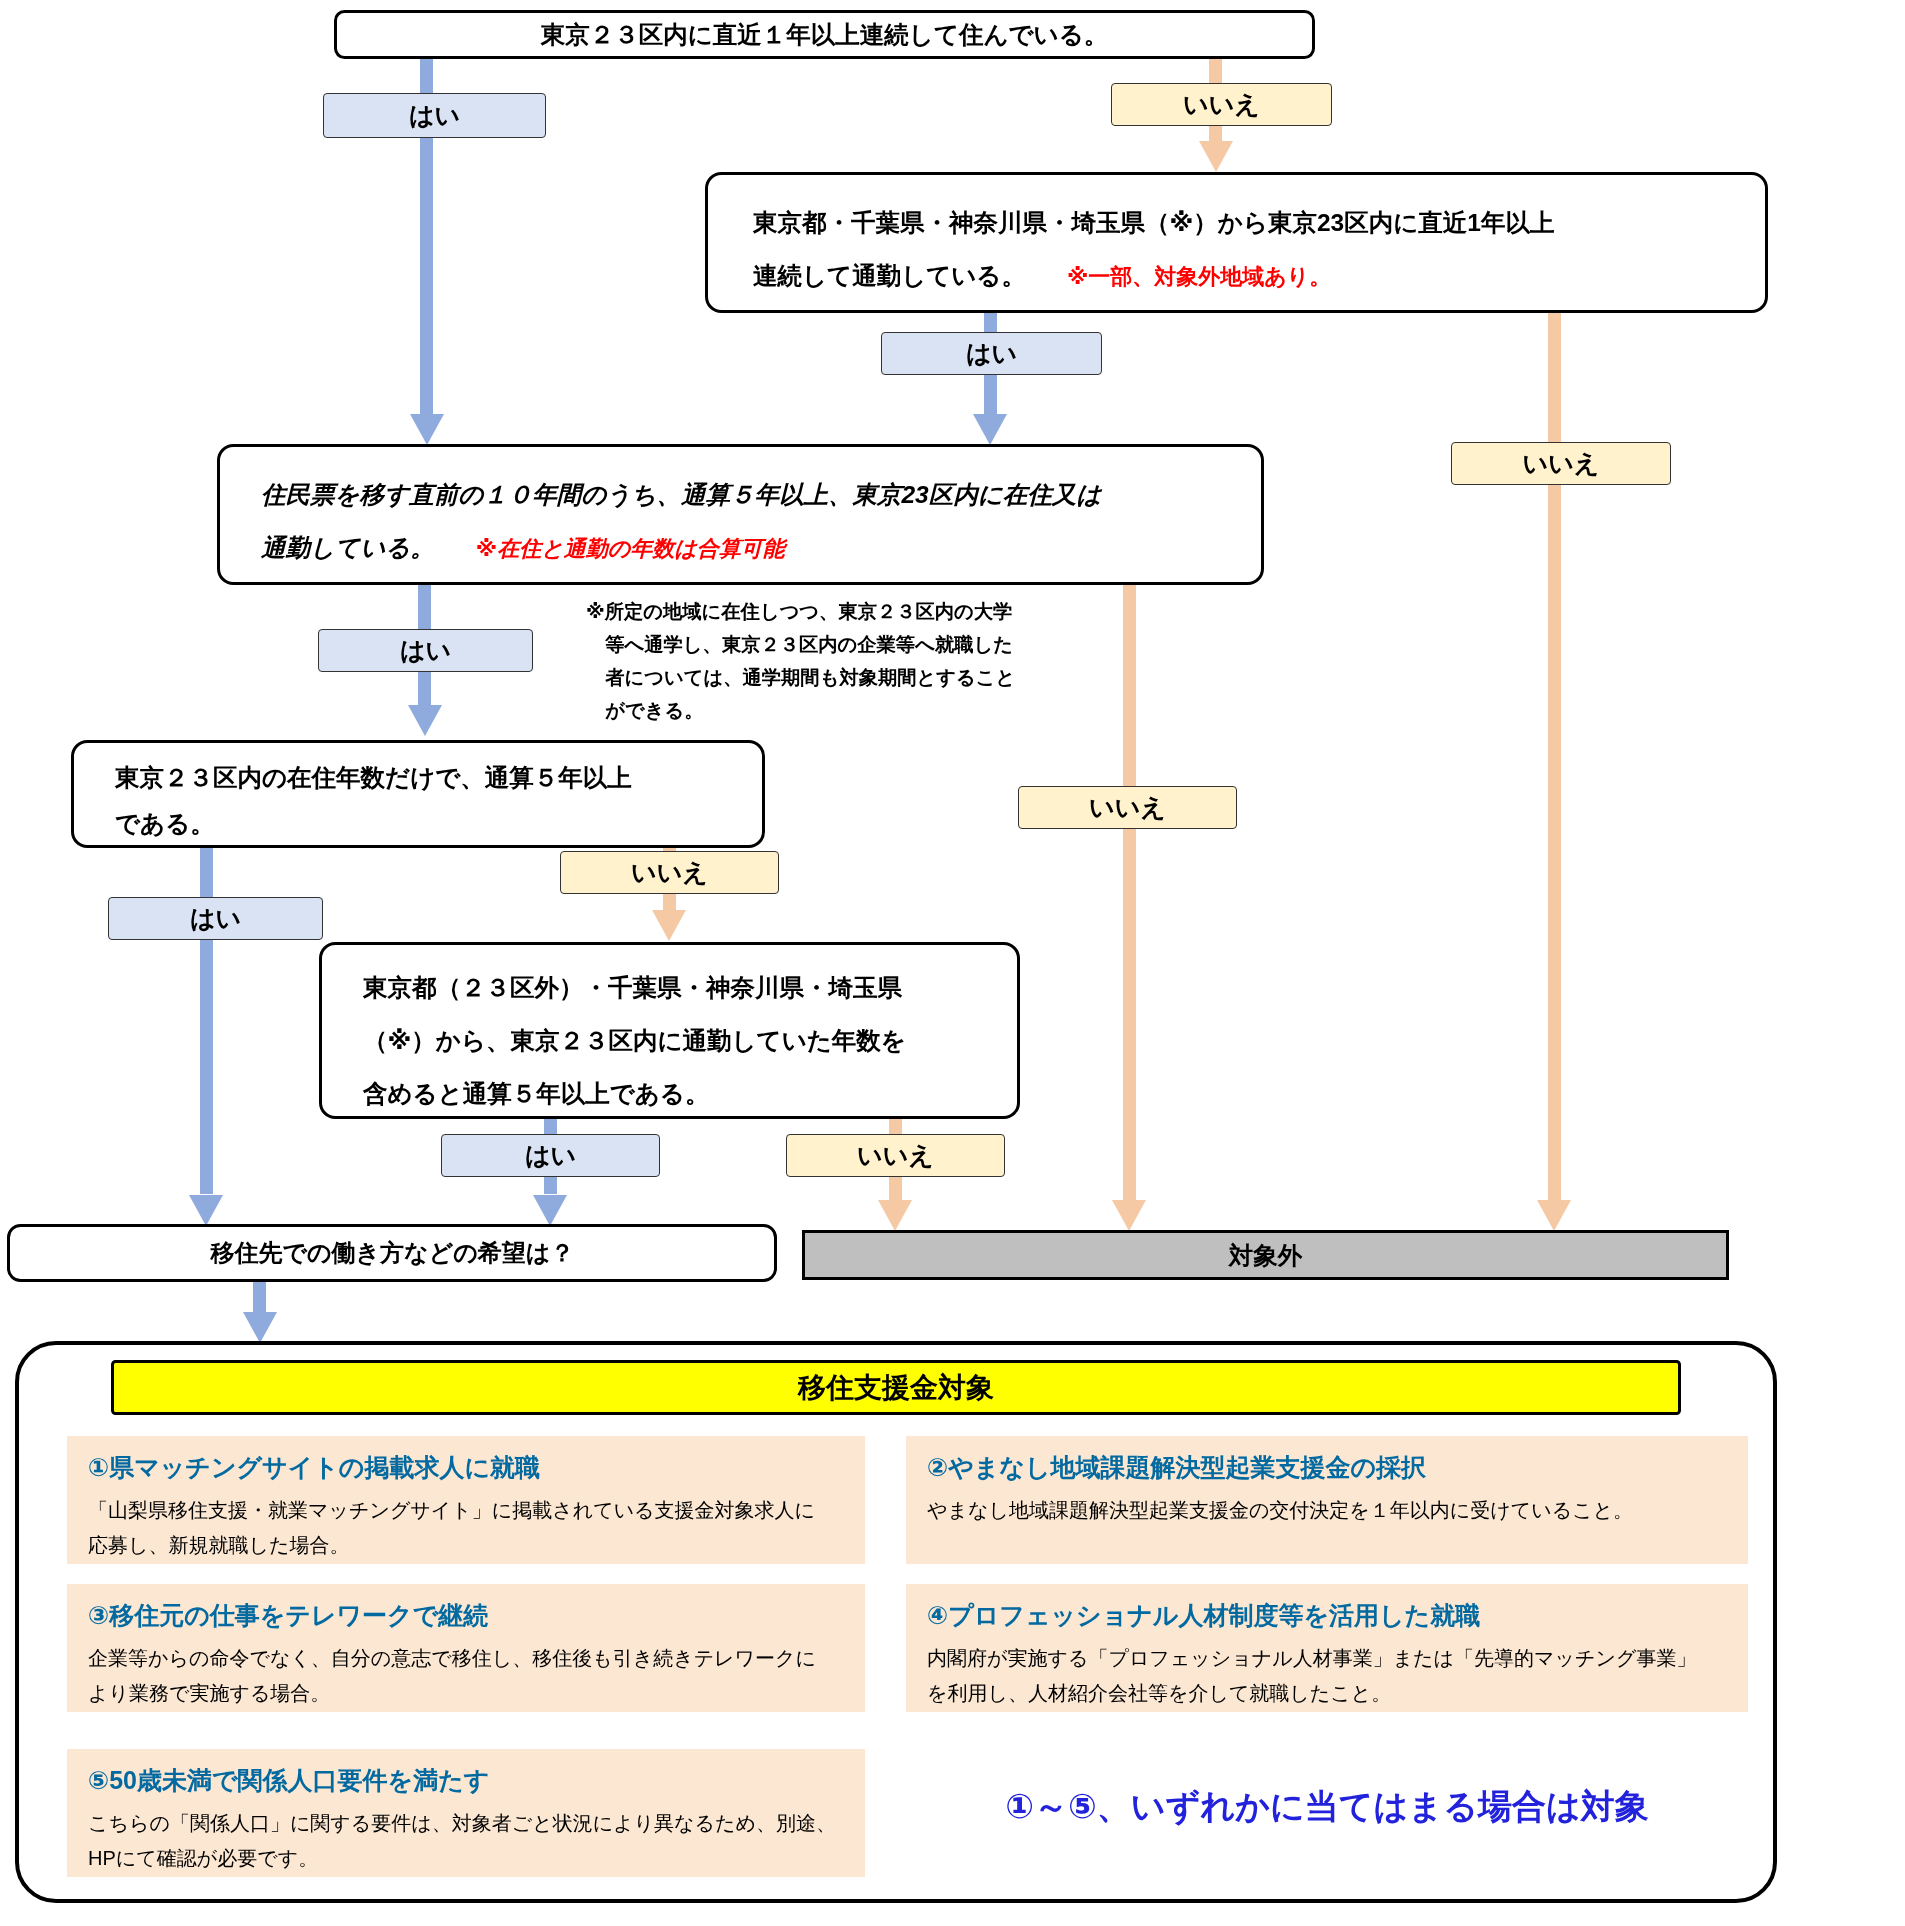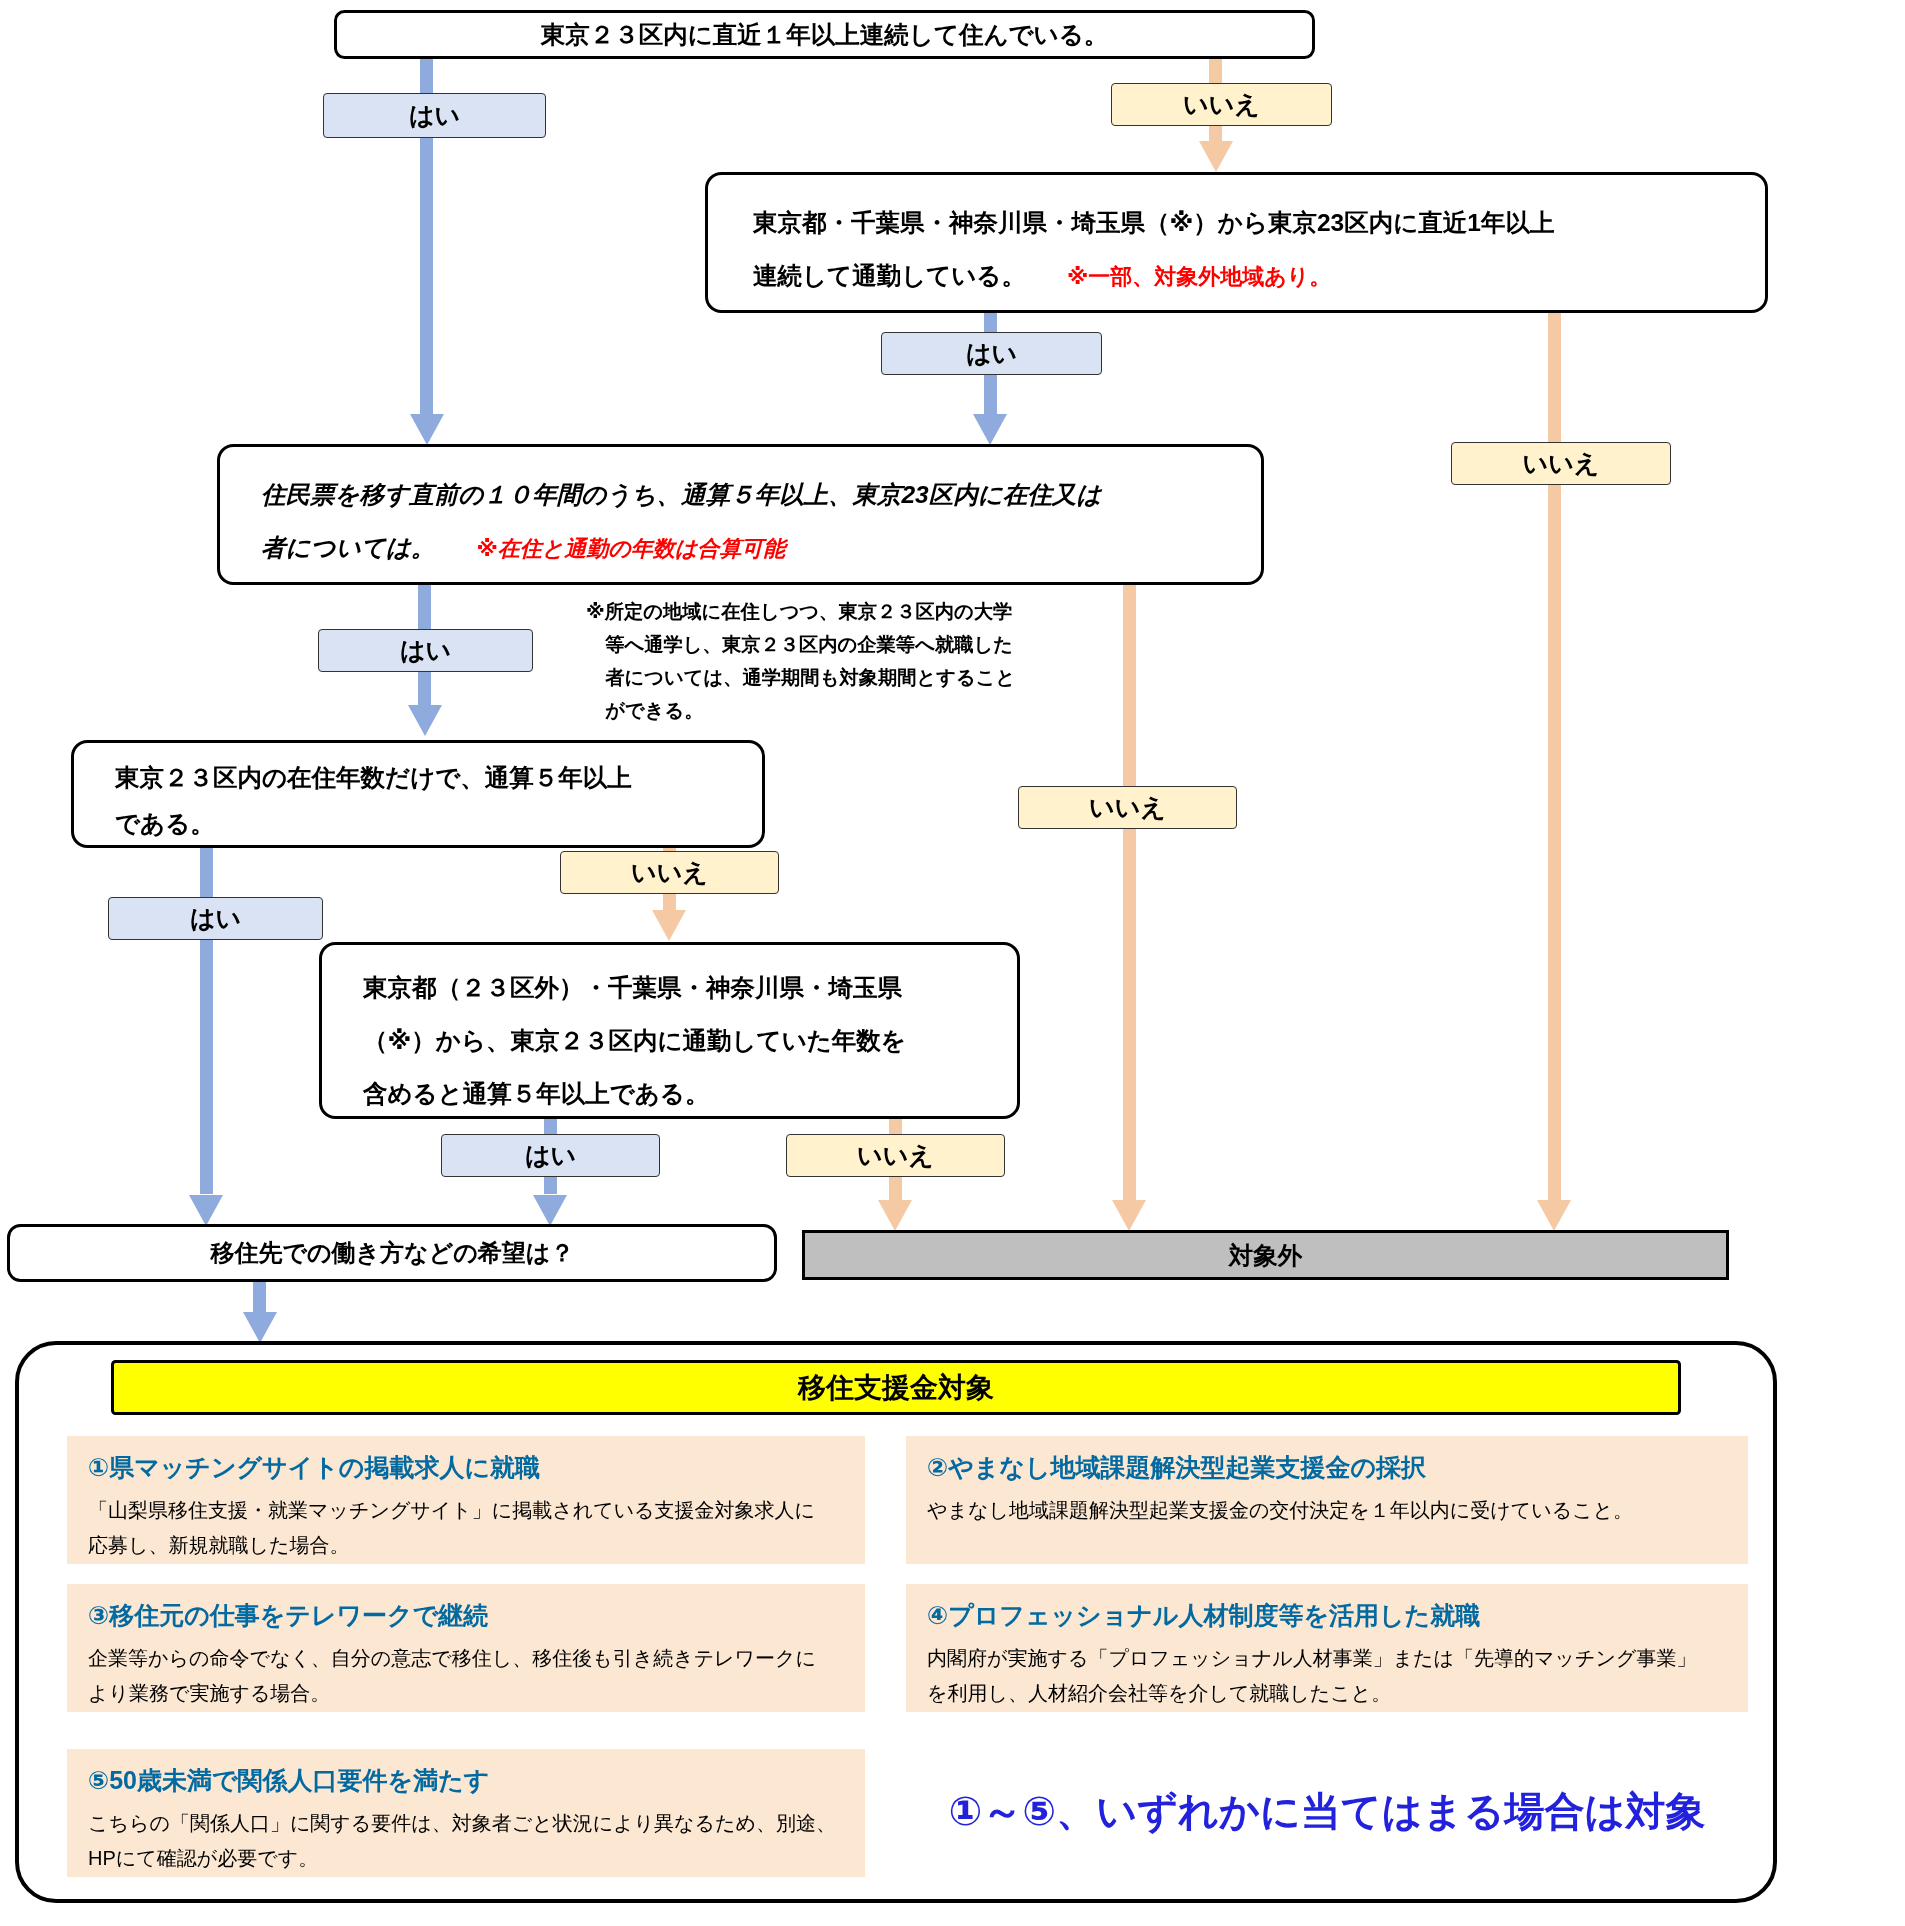--- a/index.html
+++ b/index.html
@@ -63,21 +63,21 @@
       font-weight:bold;font-size:28px;box-sizing:border-box;}
   .item{position:absolute;background:#fbe7d2;padding:15px 21px;box-sizing:border-box;}
   .item .ttl{color:#0369a1;font-weight:bold;font-size:25px;margin-bottom:9px;}
   .item .bdy{font-size:20px;line-height:35px;white-space:pre-line;}
   #item1{left:48px;top:91px;width:798px;height:128px;}
   #item2{left:887px;top:91px;width:842px;height:128px;}
   #item3{left:48px;top:239px;width:798px;height:128px;}
   #item4{left:887px;top:239px;width:842px;height:128px;}
   #item5{left:48px;top:404px;width:798px;height:128px;}
   #statement{position:absolute;left:887px;top:439px;width:842px;text-align:center;
-      color:#2222dd;font-weight:bold;font-size:40px;}
+      color:#2222dd;font-weight:bold;font-size:34px;}
 </style>
 </head>
 <body>
 
 <div class="canvas">
 
   <div class="shaft b" style="left:420px;top:59px;height:355px;"></div>
   <div class="head b" style="left:410px;top:414px;"></div>
   <div class="shaft o" style="left:1209px;top:59px;height:82px;"></div>
   <div class="head o" style="left:1199px;top:141px;"></div>
@@ -108,21 +108,21 @@
     <div class="bline">東京都・千葉県・神奈川県・埼玉県（※）から東京23区内に直近1年以上</div>
     <div class="line2">
       <span>連続して通勤している。</span>
       <span class="rednote">※一部、対象外地域あり。</span>
     </div>
   </div>
 
   <div class="qbox" id="q3">
     <div class="bline">住民票を移す直前の１０年間のうち、通算５年以上、東京23区内に在住又は</div>
     <div class="line2">
-      <span>者については。</span>
+      <span>通勤している。</span>
       <span class="rednote">※在住と通勤の年数は合算可能</span>
     </div>
   </div>
 
   <div id="side-note">※所定の地域に在住しつつ、東京２３区内の大学
 等へ通学し、東京２３区内の企業等へ就職した
 者については、通学期間も対象期間とすること
 ができる。</div>
 
   <div class="qbox" id="q4">東京２３区内の在住年数だけで、通算５年以上

